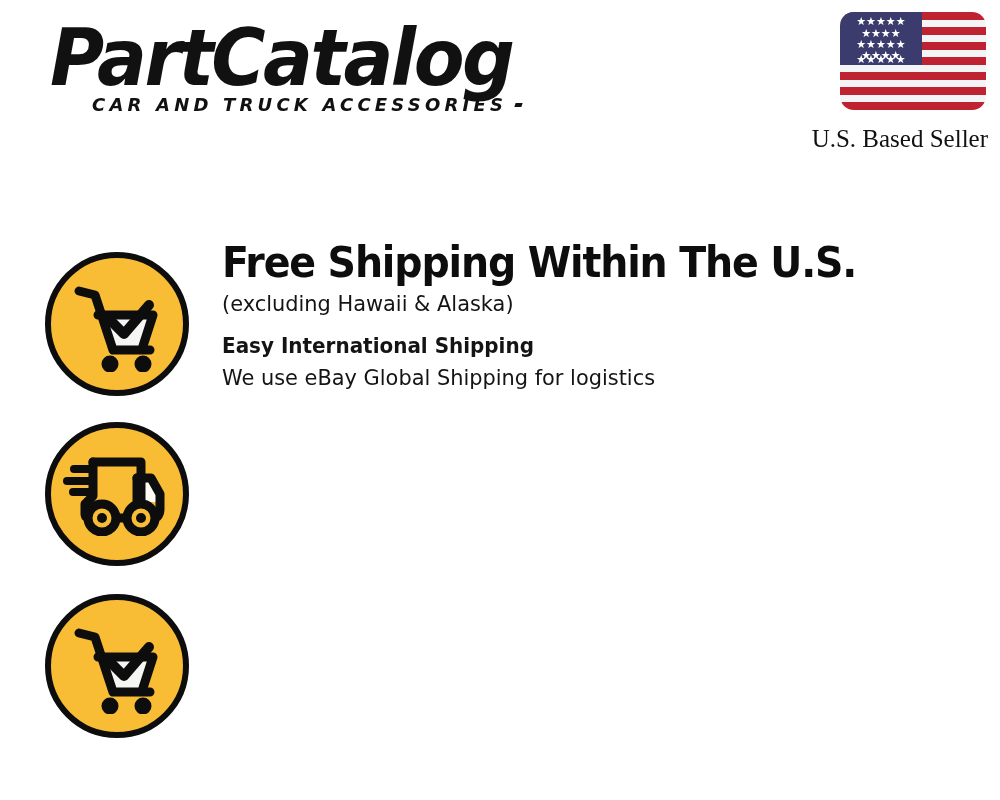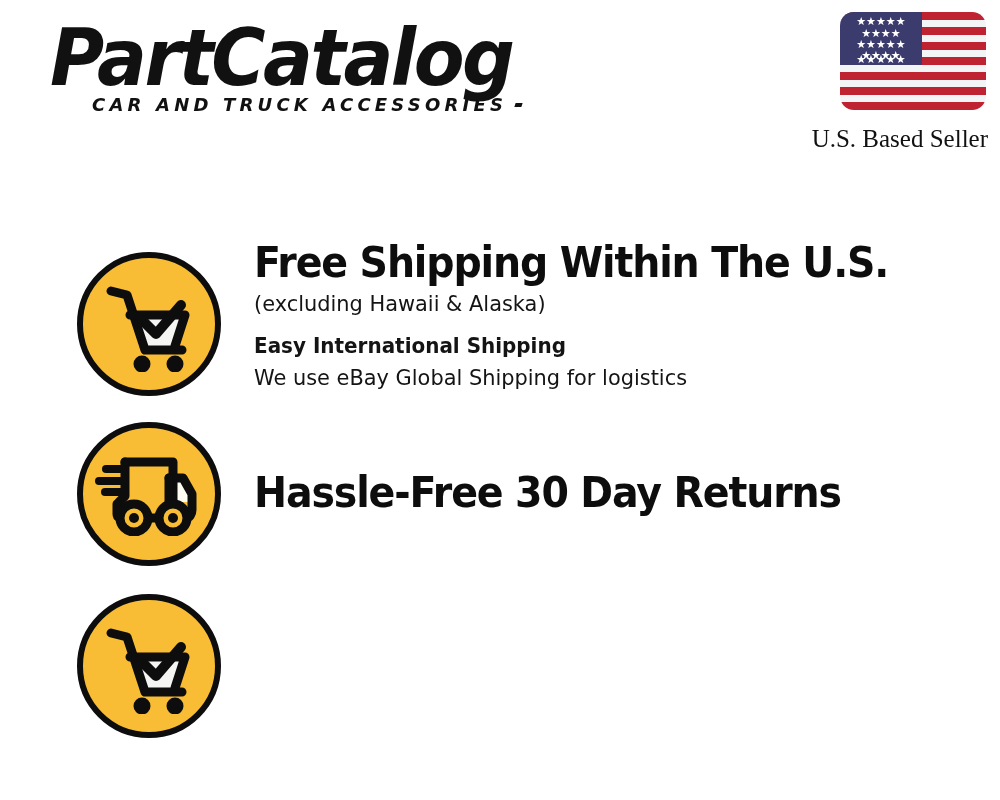--- a/index.html
+++ b/index.html
@@ -121,21 +121,20 @@
   .features {
     position: absolute;
     left: 0;
     top: 238px;
     width: 1000px;
   }
   .feature-row {
     display: flex;
     align-items: flex-start;
     position: relative;
-    padding-left: 32px;
   }
   .feature-row.r1 { height: 175px; }
   .feature-row.r2 { height: 172px; }
   .feature-row.r3 { height: 175px; }
 
   .badge {
     width: 144px;
     height: 144px;
     border-radius: 50%;
     background: #f9bd35;
@@ -260,23 +259,20 @@
         <path d="M74 26 L74 52" fill="none" stroke="#0d0d0d" stroke-width="9" stroke-linecap="round" stroke-linejoin="round"></path>
         <line x1="11" y1="17" x2="30" y2="17" stroke="#0d0d0d" stroke-width="8" stroke-linecap="round"></line>
         <line x1="4" y1="29" x2="30" y2="29" stroke="#0d0d0d" stroke-width="8" stroke-linecap="round"></line>
         <line x1="10" y1="40" x2="30" y2="40" stroke="#0d0d0d" stroke-width="8" stroke-linecap="round"></line>
         <circle cx="39" cy="66" r="14" fill="#f9bd35" stroke="#0d0d0d" stroke-width="9"></circle>
         <circle cx="78" cy="66" r="14" fill="#f9bd35" stroke="#0d0d0d" stroke-width="9"></circle>
         <circle cx="39" cy="66" r="5" fill="#0d0d0d"></circle>
         <circle cx="78" cy="66" r="5" fill="#0d0d0d"></circle>
       </svg>
     </div>
-    <div class="feature-text">
-      <div class="headline">Hassle-Free 30 Day Returns</div>
-    </div>
   </div>
 
   <div class="feature-row r3">
     <div class="badge">
       <svg width="104" height="96" viewBox="0 0 104 96" aria-hidden="true">
         <polygon points="34,40 84,40 76,70 42,70" fill="#f5f5f3"></polygon>
         <path d="M14 15 L30 19 L48 74 L85 74" fill="none" stroke="#0d0d0d" stroke-width="9" stroke-linecap="round" stroke-linejoin="round"></path>
         <path d="M33 39 L88 39 L78 70" fill="none" stroke="#0d0d0d" stroke-width="9" stroke-linecap="round" stroke-linejoin="round"></path>
         <path d="M46 45 L59 58 L84 29" fill="none" stroke="#0d0d0d" stroke-width="10" stroke-linecap="round" stroke-linejoin="round"></path>
         <circle cx="45" cy="88" r="8.5" fill="#0d0d0d"></circle>

